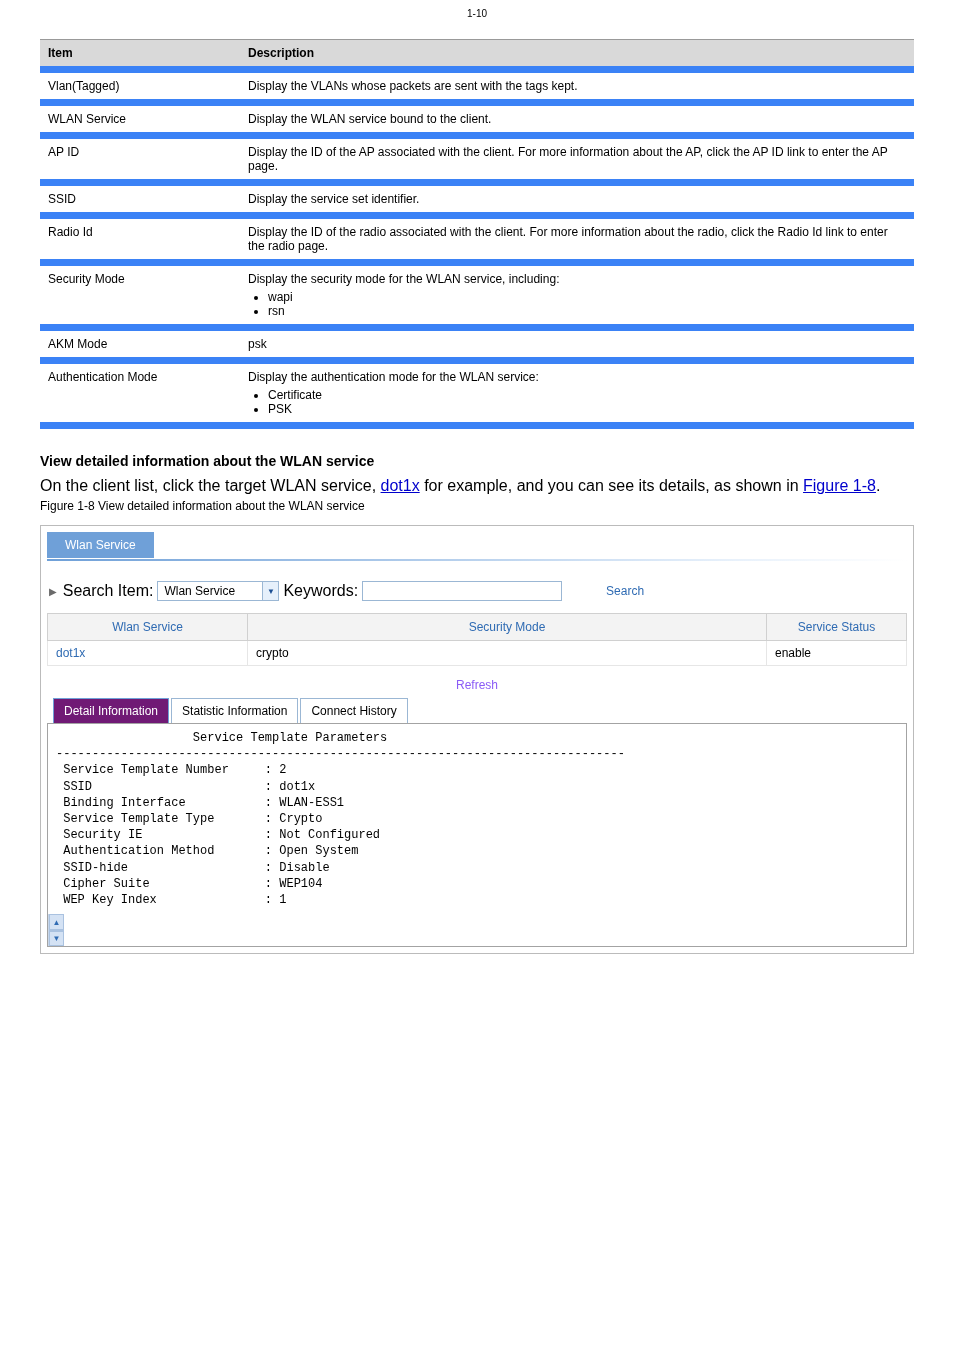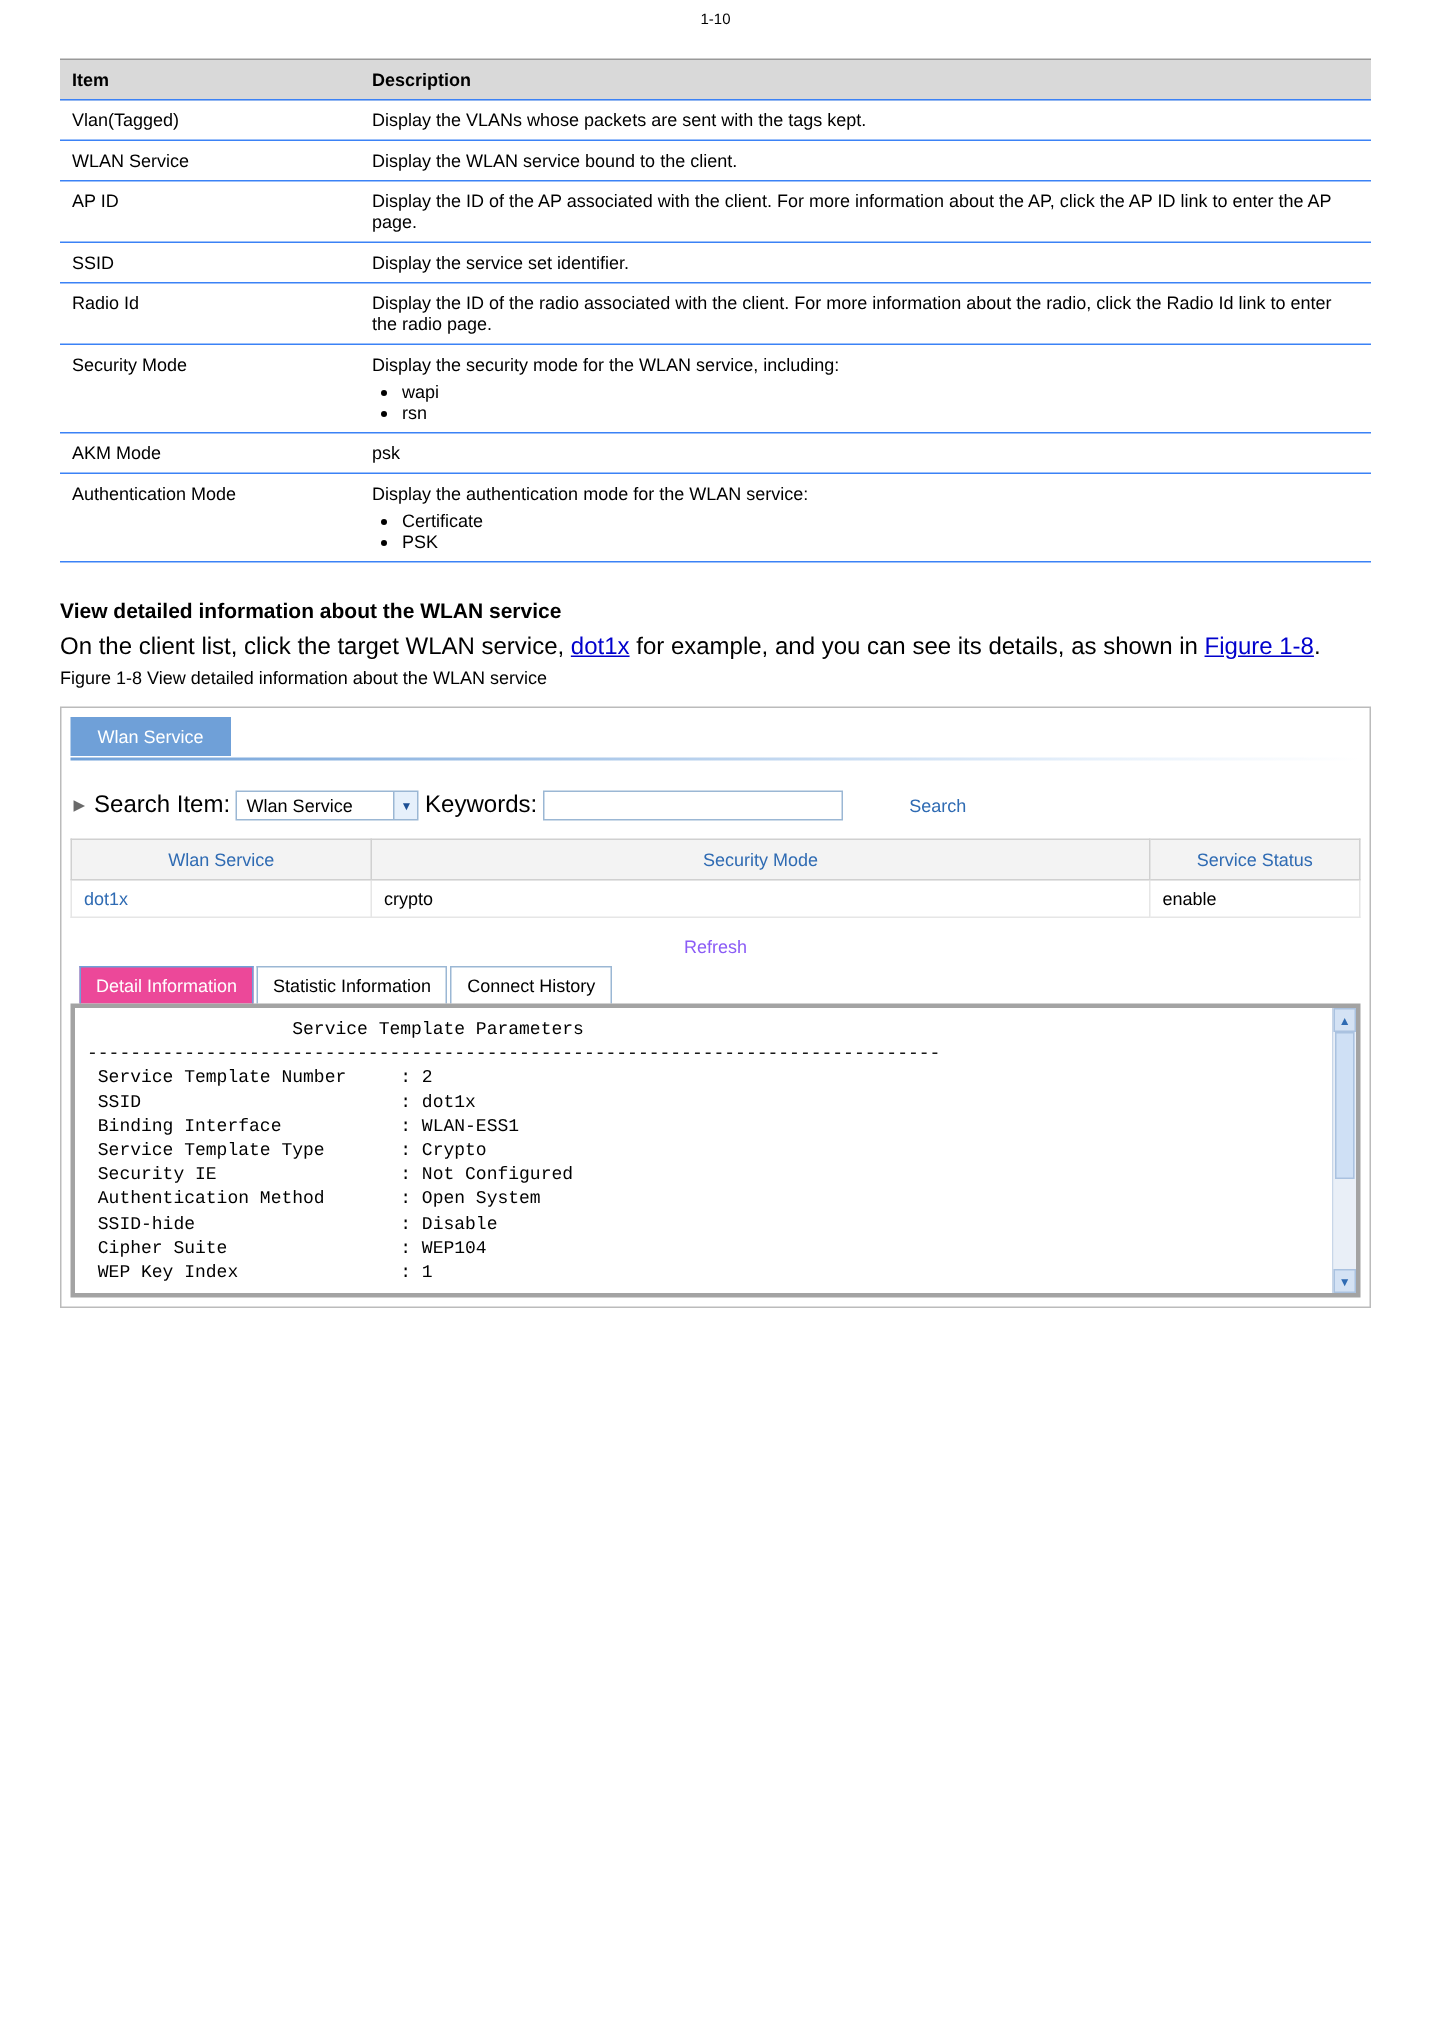--- a/index.html
+++ b/index.html
@@ -22,21 +22,21 @@
   }
 
   
   .config-table {
     width: 100%;
     border-collapse: collapse;
     margin: 0 auto 20px auto;
   }
   .config-table th, .config-table td {
     border-top: 1px solid #999;
-    border-bottom: 1px solid #3b82f6;
+    border-bottom: 7px solid #3b82f6;
     padding: 6px 8px;
     text-align: left;
     vertical-align: top;
     font-size: 12px;
   }
   .config-table th {
     background: #d9d9d9;
     font-weight: bold;
   }
   .config-table td.col1 { width: 200px; }
@@ -170,29 +170,30 @@
   .detail-tabs .dtab {
     padding: 5px 10px;
     font-size: 12px;
     border: 1px solid #9bb7d4;
     border-bottom: none;
     margin-right: 2px;
     background: #fff;
     color: #000;
   }
   .detail-tabs .dtab.active {
-    background: #ec4899;
+    background: #701a75;
     color: #fff;
     border-color: #6fa0d8;
   }
   .detail-box {
-    border: 3px solid #a3a3a3;
+    border: 1px solid #a3a3a3;
     padding: 0;
     position: relative;
     display: flex;
+    flex-direction: column;
   }
   .detail-content {
     flex: 1;
     font-family: "SimSun","NSimSun","Courier New",monospace;
     font-size: 12px;
     line-height: 1.35;
     white-space: pre;
     padding: 6px 8px 6px 8px;
     overflow: hidden;
   }

